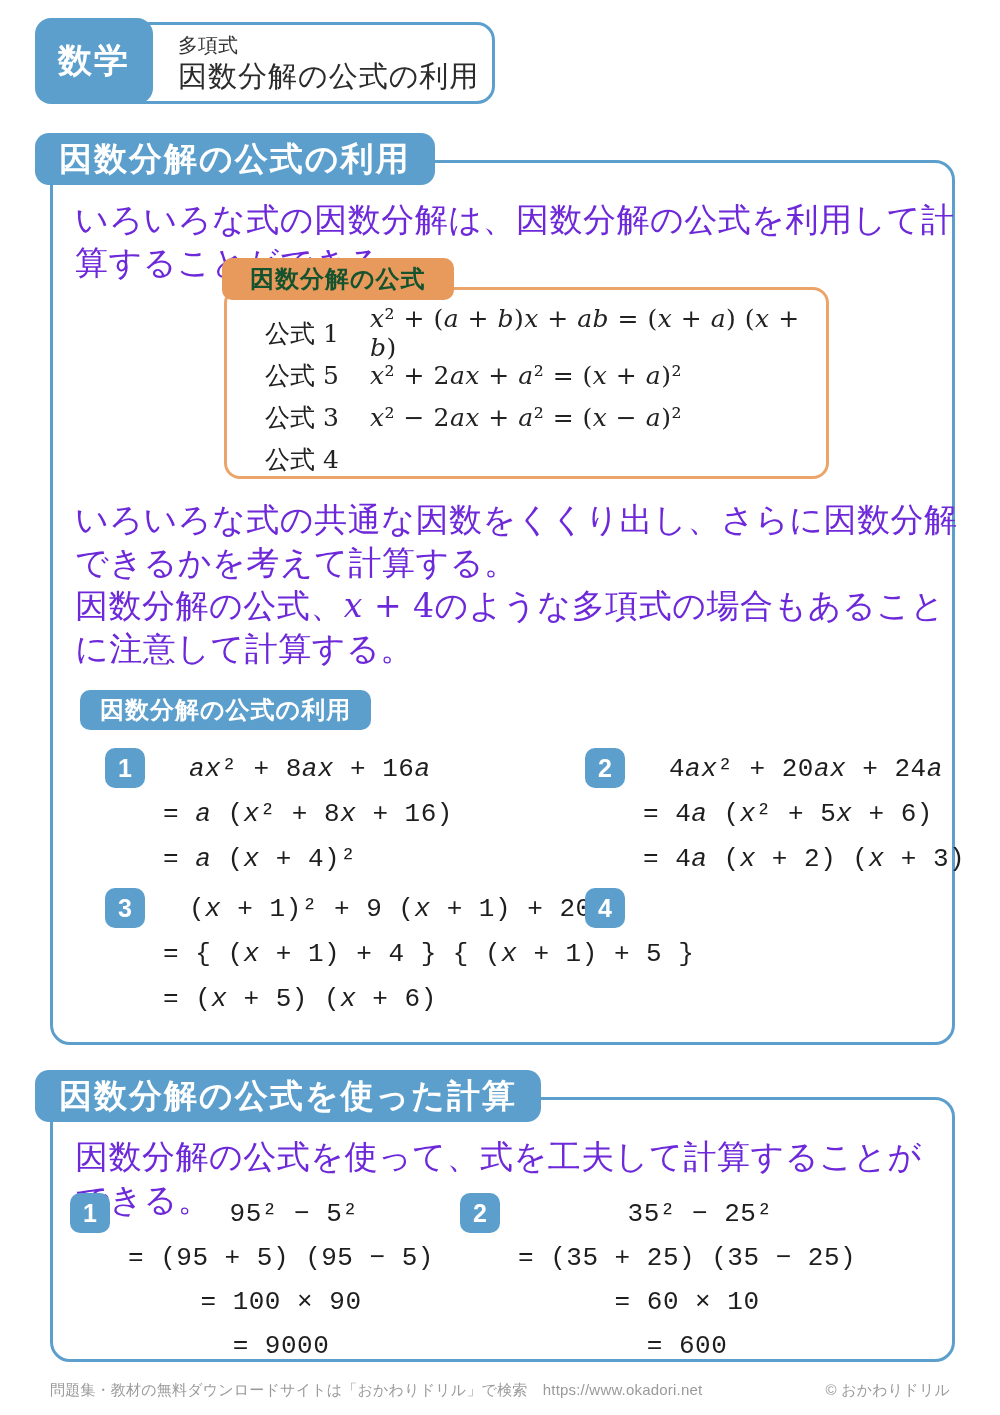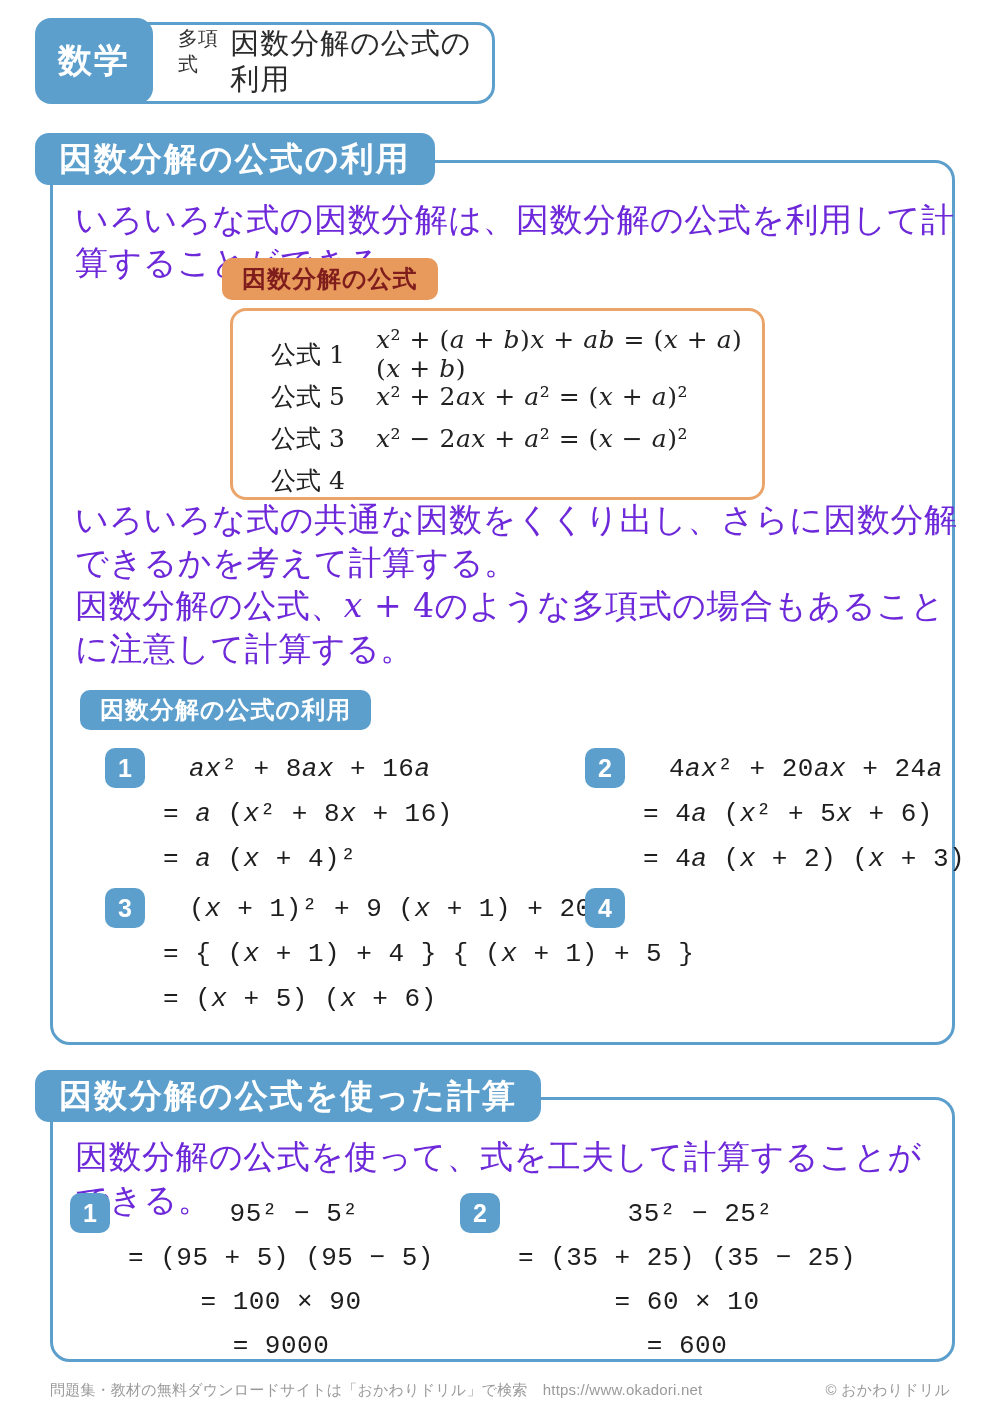--- a/index.html
+++ b/index.html
@@ -3,21 +3,21 @@
 <meta charset="utf-8">
 <style>
   * { margin: 0; padding: 0; box-sizing: border-box; }
   html, body { width: 1000px; height: 1415px; background: #ffffff; overflow: hidden; }
   body { position: relative; font-family: "Liberation Sans", sans-serif; color: #2b2b2b; }
 
   
   .doc-title-box {
     position: absolute; left: 50px; top: 22px; width: 445px; height: 82px;
     border: 3px solid #5C9FCC; border-radius: 18px; background: #fff;
-    padding-left: 125px; display: flex; justify-content: center;
+    padding-left: 125px; display: flex; flex-direction: column; justify-content: center;
   }
   .doc-category { font-size: 20px; color: #333; line-height: 26px; }
   .doc-title { font-size: 29px; color: #2b2b2b; line-height: 36px; letter-spacing: 1px; }
   .subject-badge {
     position: absolute; left: 35px; top: 18px; width: 118px; height: 86px;
     background: #5C9FCC; border-radius: 16px; color: #fff;
     display: flex; align-items: center; justify-content: center;
     font-size: 34px; font-weight: bold; letter-spacing: 2px; z-index: 3;
   }
 
@@ -41,29 +41,28 @@
     position: absolute; font-family: "DejaVu Serif", "Liberation Serif", serif;
     font-size: 33px; line-height: 43px; color: #6d28d9; letter-spacing: 0.5px;
   }
   #s1-intro { left: 75px; top: 198px; width: 885px; }
   #s1-para1 { left: 75px; top: 498px; width: 885px; }
   #s1-para2 { left: 75px; top: 584px; width: 885px; }
   #s2-intro { left: 75px; top: 1135px; width: 860px; }
 
   
   #formula-box {
-    position: absolute; left: 230px; top: 287px; width: 535px; height: 192px;
+    position: absolute; left: 224px; top: 287px; width: 605px; height: 192px;
     border: 3px solid #EBA469; border-radius: 16px; background: #fff;
     padding: 22px 0 0 38px;
-    margin-top: 21px;
   }
   #formula-badge {
     position: absolute; left: 222px; top: 258px; height: 42px; z-index: 3;
-    background: #E89A5D; border-radius: 10px; color: #7f1d1d;
-    display: inline-flex; align-items: center; padding: 0 20px;
+    background: #E89A5D; border-radius: 10px; color: #14532d;
+    display: inline-flex; align-items: center; padding: 0 28px;
     font-size: 24px; font-weight: bold; letter-spacing: 1px;
   }
   .formula-row { display: flex; height: 42px; align-items: center;
     font-family: "DejaVu Serif", "Liberation Serif", serif; font-size: 25px; color: #222; }
   .formula-label { width: 105px; flex: 0 0 105px; }
   .formula-expr { letter-spacing: 0.5px; }
 
   
   .mini-badge {
     position: absolute; left: 80px; top: 690px; height: 40px; z-index: 2;

